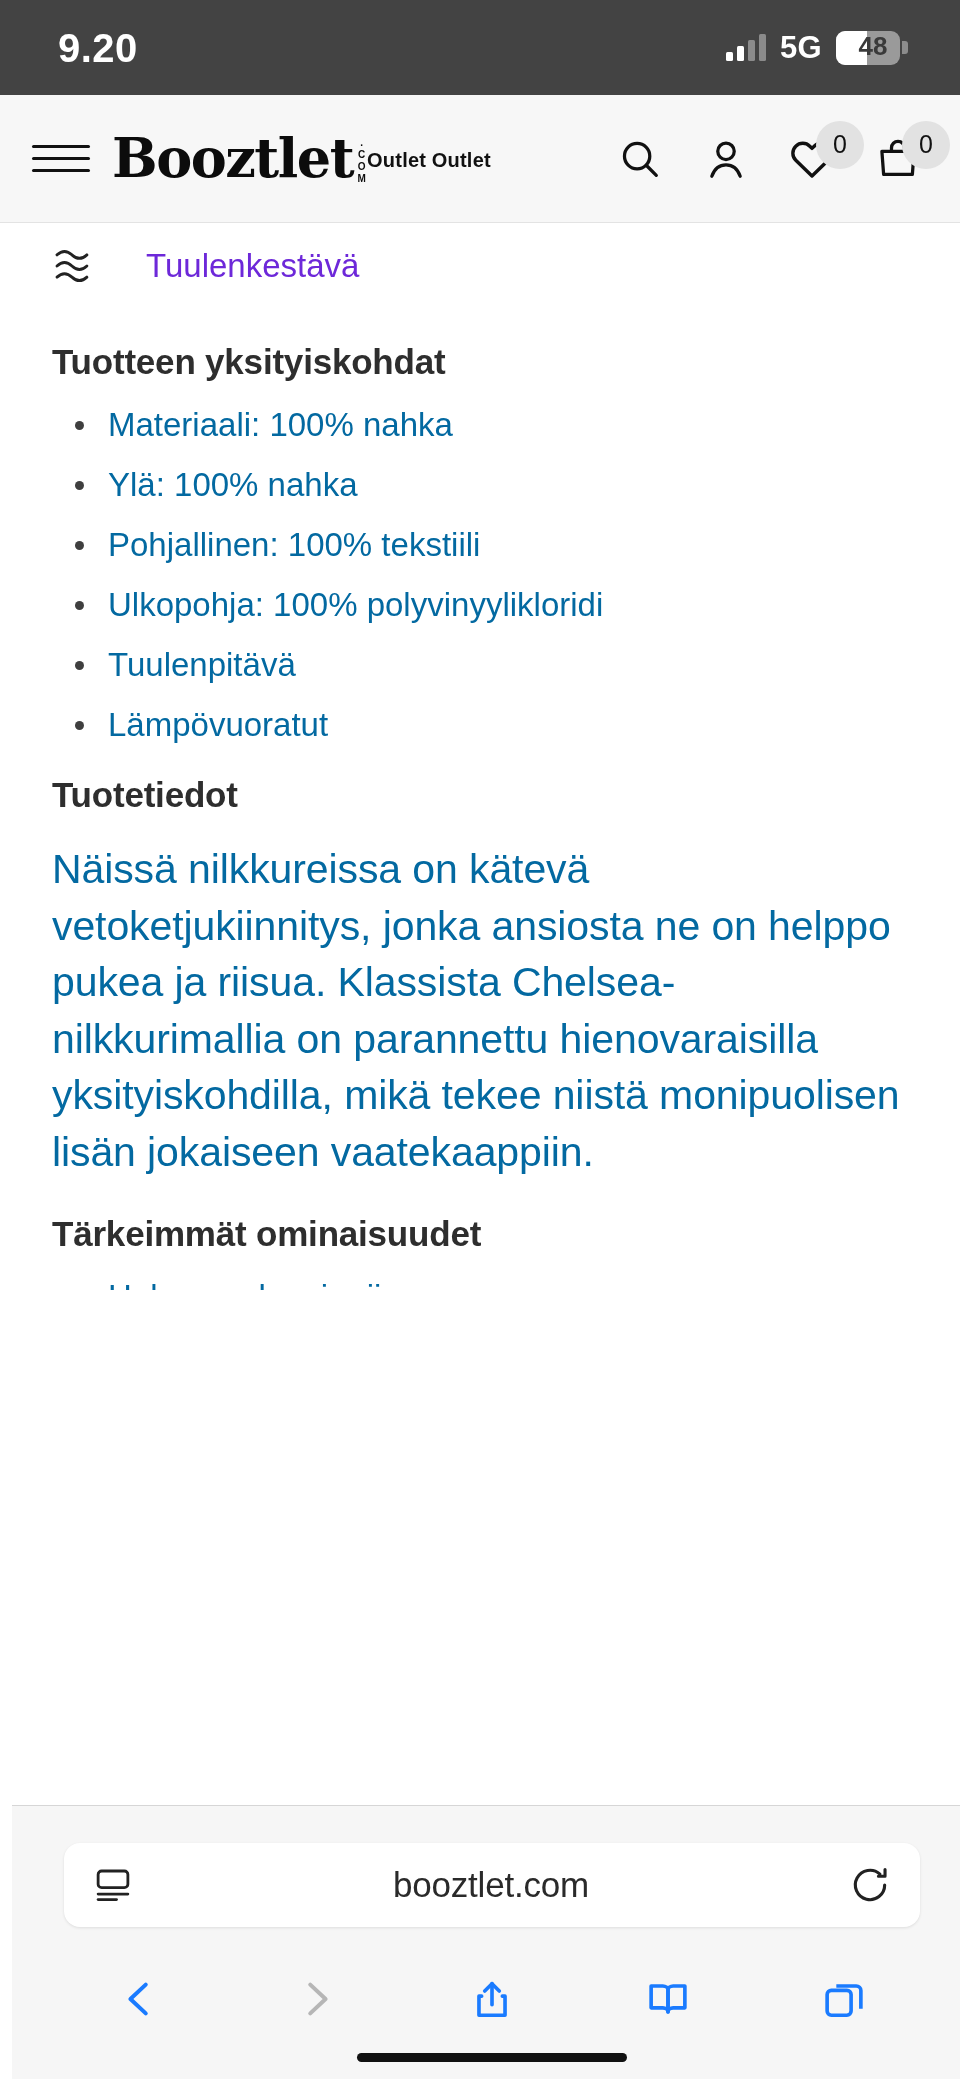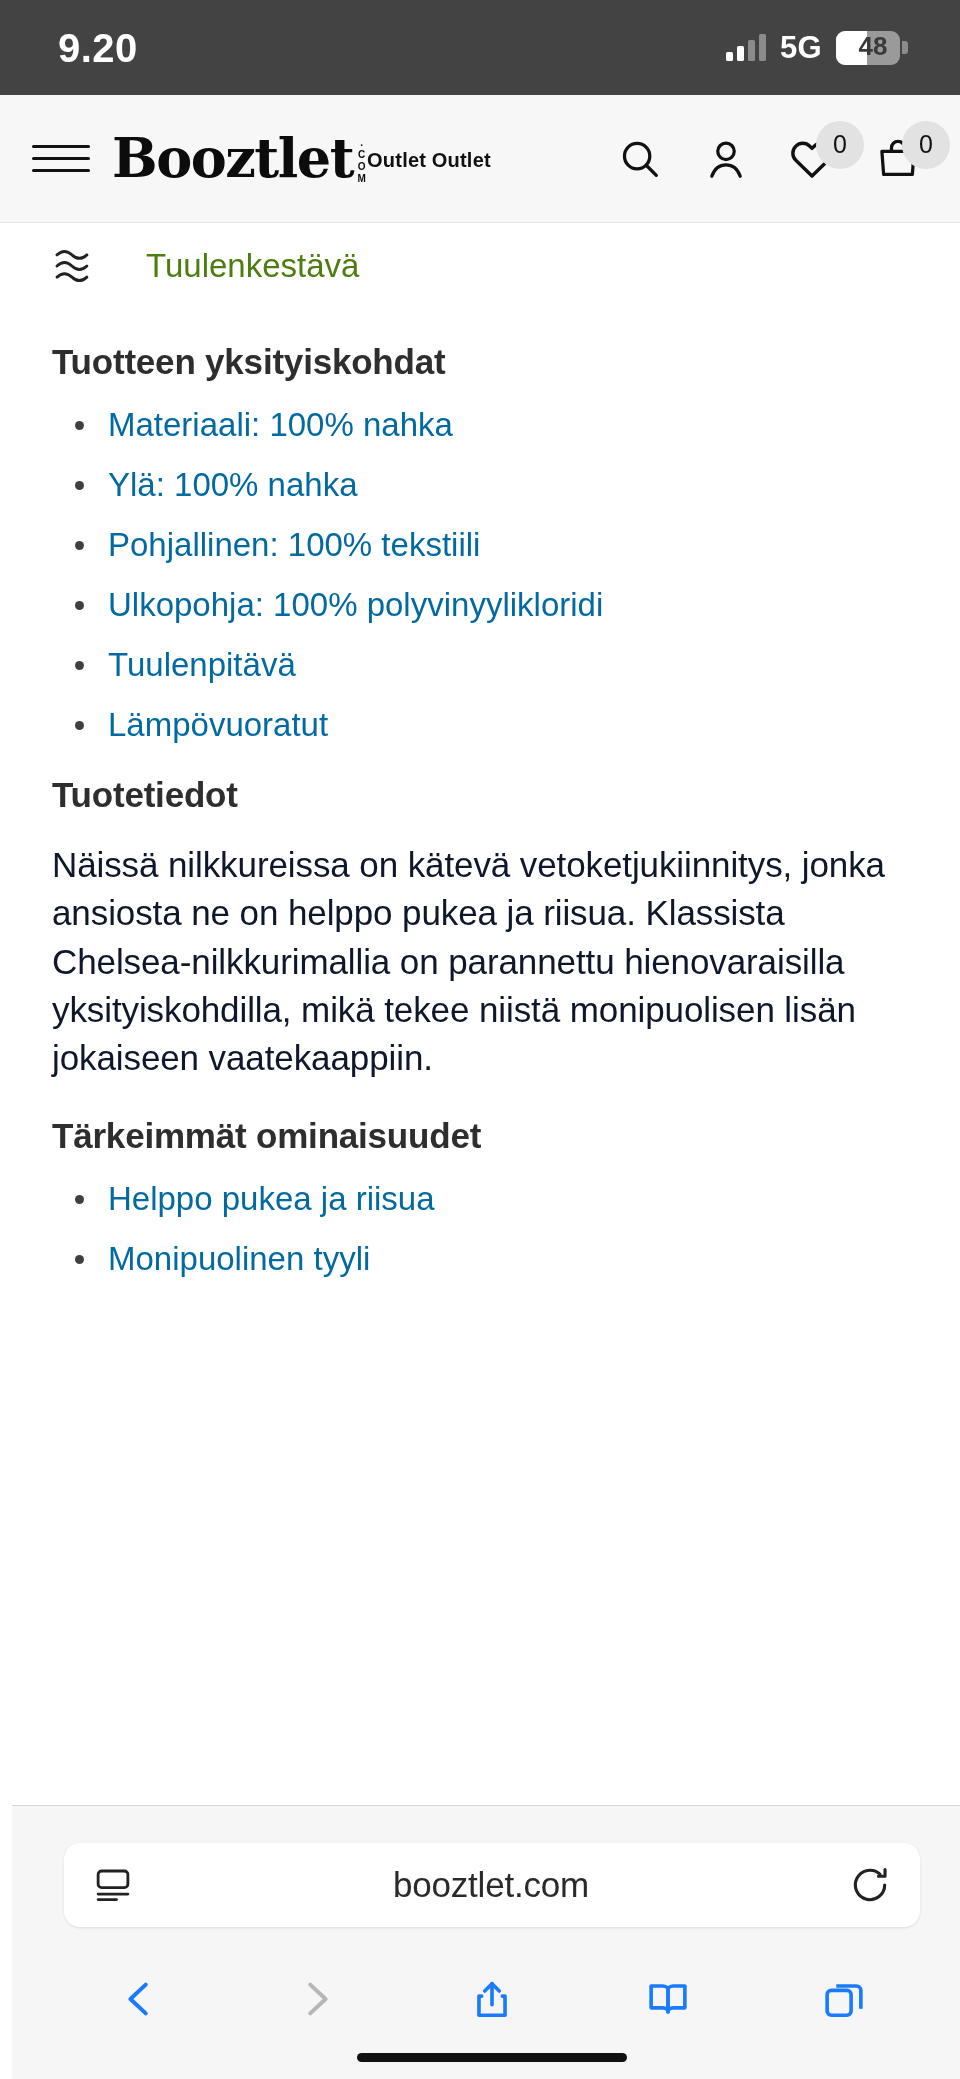--- a/index.html
+++ b/index.html
@@ -72,37 +72,37 @@
     font-size:25px; font-weight:400;
     display:flex; align-items:center; justify-content:center;
   }
 
   
   .content {
     position:absolute; top:224px; left:0; width:960px; height:1066px;
     background:#ffffff; padding:0 52px; overflow:hidden;
   }
   .feature-row { display:flex; align-items:center; gap:38px; height:84px; }
-  .feature-label { font-size:33px; color:#4d7c0f; }
+  .feature-label { font-size:33px; color:#6d28d9; }
 
   h2.sec-title {
     font-size:35px; font-weight:700; color:#2e2e2e;
     margin-top:34px; margin-bottom:26px; letter-spacing:-0.2px;
   }
   ul.bullets { list-style:none; margin:0 0 0 4px; padding:0; }
   ul.bullets li {
     position:relative; padding-left:52px; font-size:33px; color:#0369a1;
     line-height:1.0; margin-bottom:27px;
   }
   ul.bullets li::before {
     content:""; position:absolute; left:19px; top:13px;
     width:9px; height:9px; border-radius:50%; background:#3f3f3f;
   }
   p.body-text {
-    font-size:35px; color:#0f172a; line-height:1.38; margin:0; letter-spacing:-0.1px;
+    font-size:41px; color:#0369a1; line-height:1.38; margin:0; letter-spacing:-0.1px;
   }
 
   
   .safaribar {
     position:absolute; left:0; bottom:0; width:960px; height:274px;
     background:#f6f6f6; border-top:1px solid #d6d6d6;margin-left:12px;
   }
   .urlbar {
     position:absolute; top:37px; left:52px; width:856px; height:84px;
     background:#ffffff; border-radius:16px;

